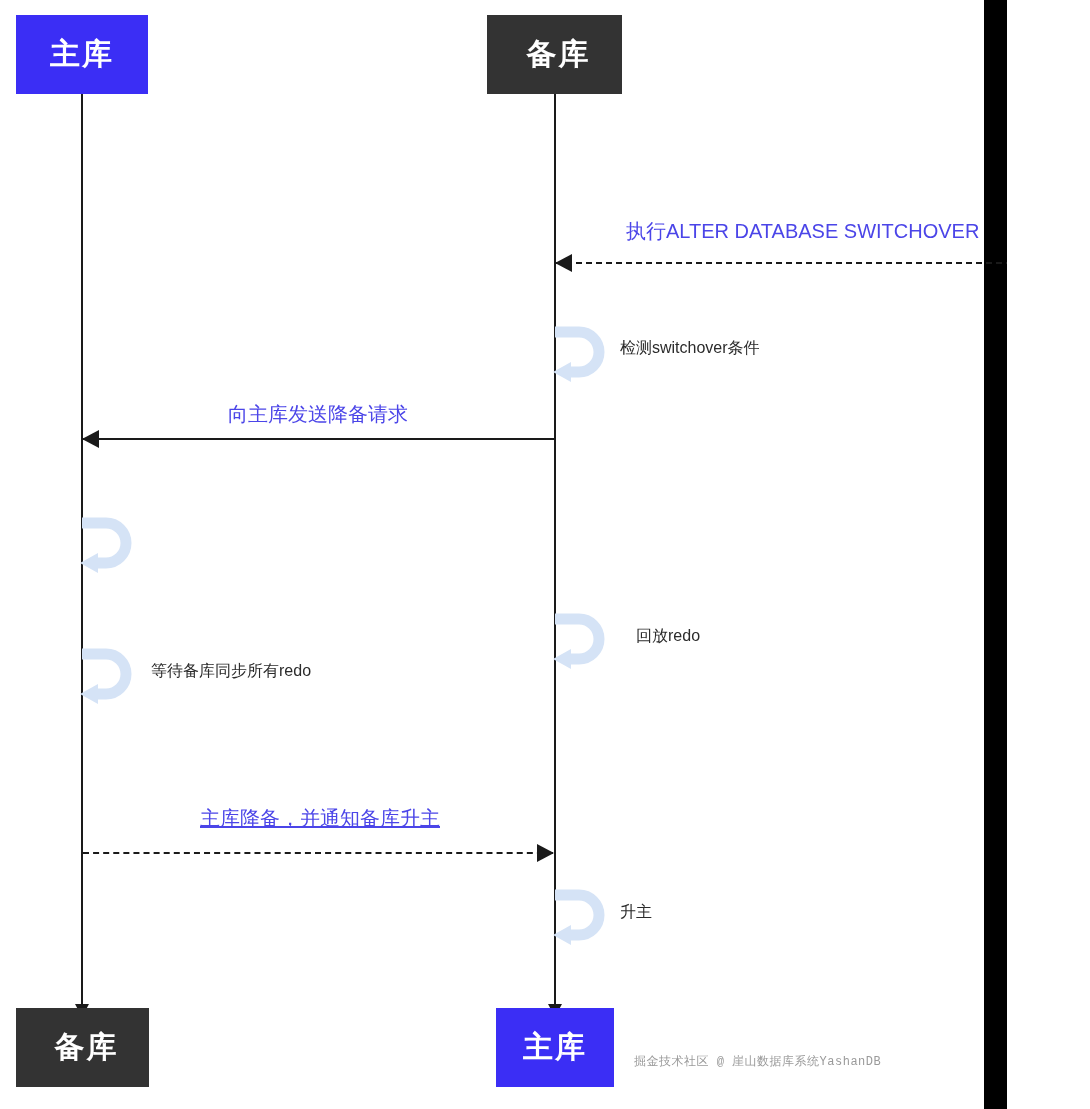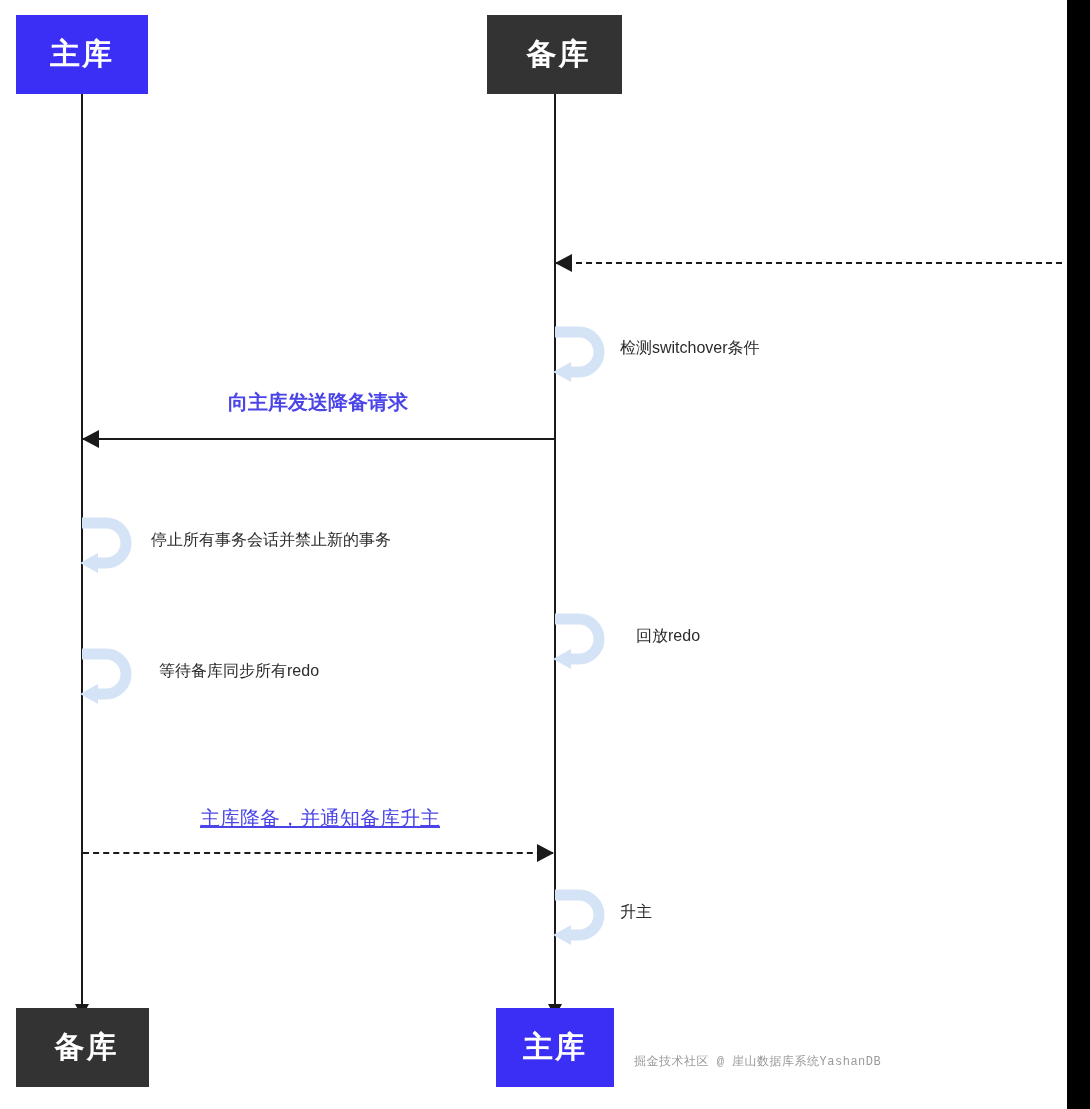--- a/index.html
+++ b/index.html
@@ -2,21 +2,21 @@
 <html><head>
 <meta charset="utf-8">
 <style>
   html, body {
     margin: 0;
     padding: 0;
     background: #ffffff;
   }
   #canvas {
     position: relative;
-    width: 1090px;
+    width: 1007px;
     height: 1109px;
     background: #ffffff;
     overflow: hidden;
     font-family: "Liberation Sans", "DejaVu Sans", sans-serif;
   }
   
   .edge-band {
     position: absolute;
     top: 0;
     right: 0;
@@ -133,54 +133,54 @@
     <span>主库</span>
   </div>
 
   <div class="participant standby" style="left:487px; top:15px; width:135px; height:79px;">
     <span>备库</span>
   </div>
 
   <div class="lifeline" style="left:81px; top:94px; height:922px;"></div>
   <div class="lifeline" style="left:554px; top:94px; height:922px;"></div>
 
+  <div class="msg-label" style="left:626px; top:221px;">执行ALTER DATABASE SWITCHOVER</div>
   <div class="msg" style="left:556px; top:262px; width:506px;">
     <div class="msg-line-dotted"></div>
     <div class="arrowhead left"></div>
   </div>
 
   <div class="selfloop" style="left:549px; top:322px;">
     <svg width="56" height="62" viewBox="0 0 56 62">
       <path d="M6 10 L30 10 A20 20 0 0 1 30 50 L20 50" fill="none" stroke="#D5E3F6" stroke-width="11" stroke-linecap="butt"></path>
       <path d="M22 40 L4 50 L22 60 Z" fill="#D5E3F6"></path>
     </svg>
   </div>
   <div class="self-label" style="left:620px; top:340px;">检测switchover条件</div>
 
-  <div class="msg-label" style="left:228px; top:392px;font-weight:bold;">向主库发送降备请求</div>
+  <div class="msg-label" style="left:228px; top:404px;">向主库发送降备请求</div>
   <div class="msg" style="left:83px; top:438px; width:472px;">
     <div class="msg-line-solid"></div>
     <div class="arrowhead left"></div>
   </div>
 
   <div class="selfloop" style="left:76px; top:513px;">
     <svg width="56" height="62" viewBox="0 0 56 62">
       <path d="M6 10 L30 10 A20 20 0 0 1 30 50 L20 50" fill="none" stroke="#D5E3F6" stroke-width="11" stroke-linecap="butt"></path>
       <path d="M22 40 L4 50 L22 60 Z" fill="#D5E3F6"></path>
     </svg>
   </div>
-  <div class="self-label" style="left:151px; top:532px;">停止所有事务会话并禁止新的事务</div>
 
   <div class="selfloop" style="left:76px; top:644px;">
     <svg width="56" height="62" viewBox="0 0 56 62">
       <path d="M6 10 L30 10 A20 20 0 0 1 30 50 L20 50" fill="none" stroke="#D5E3F6" stroke-width="11" stroke-linecap="butt"></path>
       <path d="M22 40 L4 50 L22 60 Z" fill="#D5E3F6"></path>
     </svg>
   </div>
-  <div class="self-label" style="left:159px; top:663px;">等待备库同步所有redo</div>
+  <div class="self-label" style="left:151px; top:663px;">等待备库同步所有redo</div>
 
   <div class="selfloop" style="left:549px; top:609px;">
     <svg width="56" height="62" viewBox="0 0 56 62">
       <path d="M6 10 L30 10 A20 20 0 0 1 30 50 L20 50" fill="none" stroke="#D5E3F6" stroke-width="11" stroke-linecap="butt"></path>
       <path d="M22 40 L4 50 L22 60 Z" fill="#D5E3F6"></path>
     </svg>
   </div>
   <div class="self-label" style="left:620px; top:628px;margin-left:16px;">回放redo</div>
 
   <div class="msg-label" style="left:200px; top:808px;text-decoration:underline;">主库降备，并通知备库升主</div>

